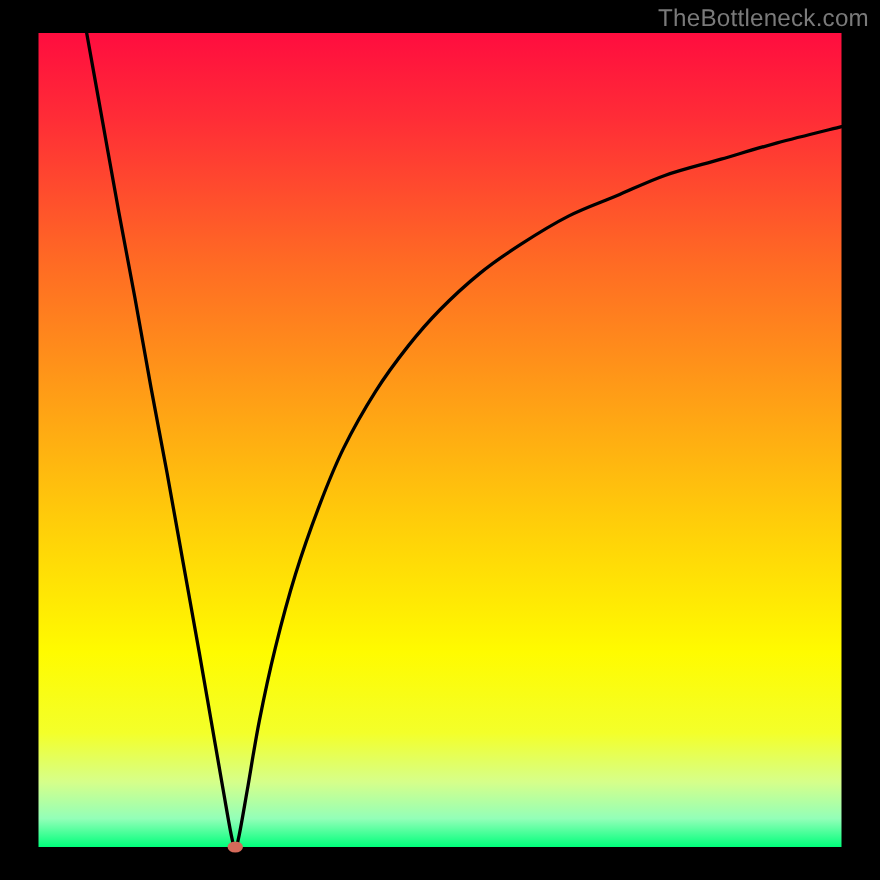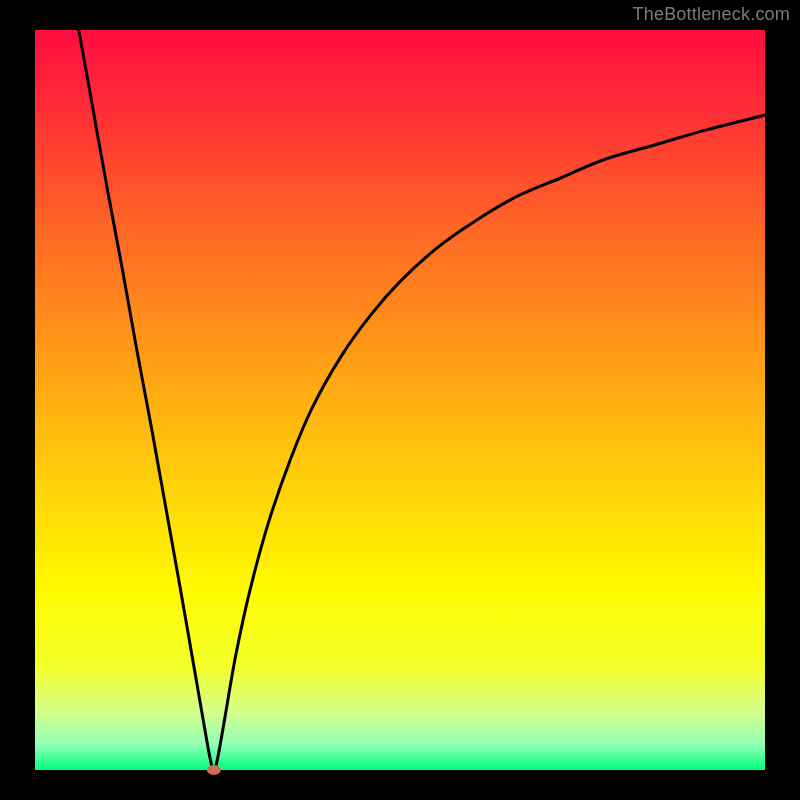--- a/index.html
+++ b/index.html
@@ -15,21 +15,21 @@
     position: relative;
     width: 800px;
     height: 800px;
     background: #000;
   }
   .watermark {
     position: absolute;
     top: 4px;
     right: 10px;
     color: #7a7a7a;
-    font-size: 18px;
+    font-size: 22px;
     font-weight: 400;
     letter-spacing: 0.2px;
   }
   svg {
     position: absolute;
     top: 0;
     left: 0;
   }
 </style>
 </head>

